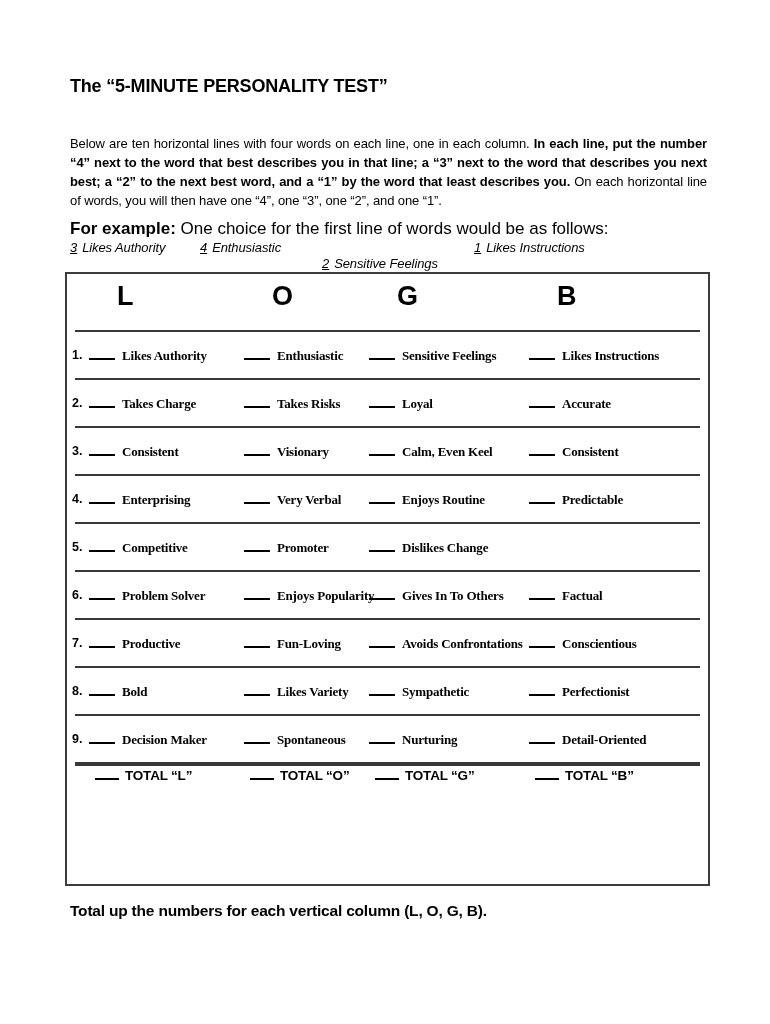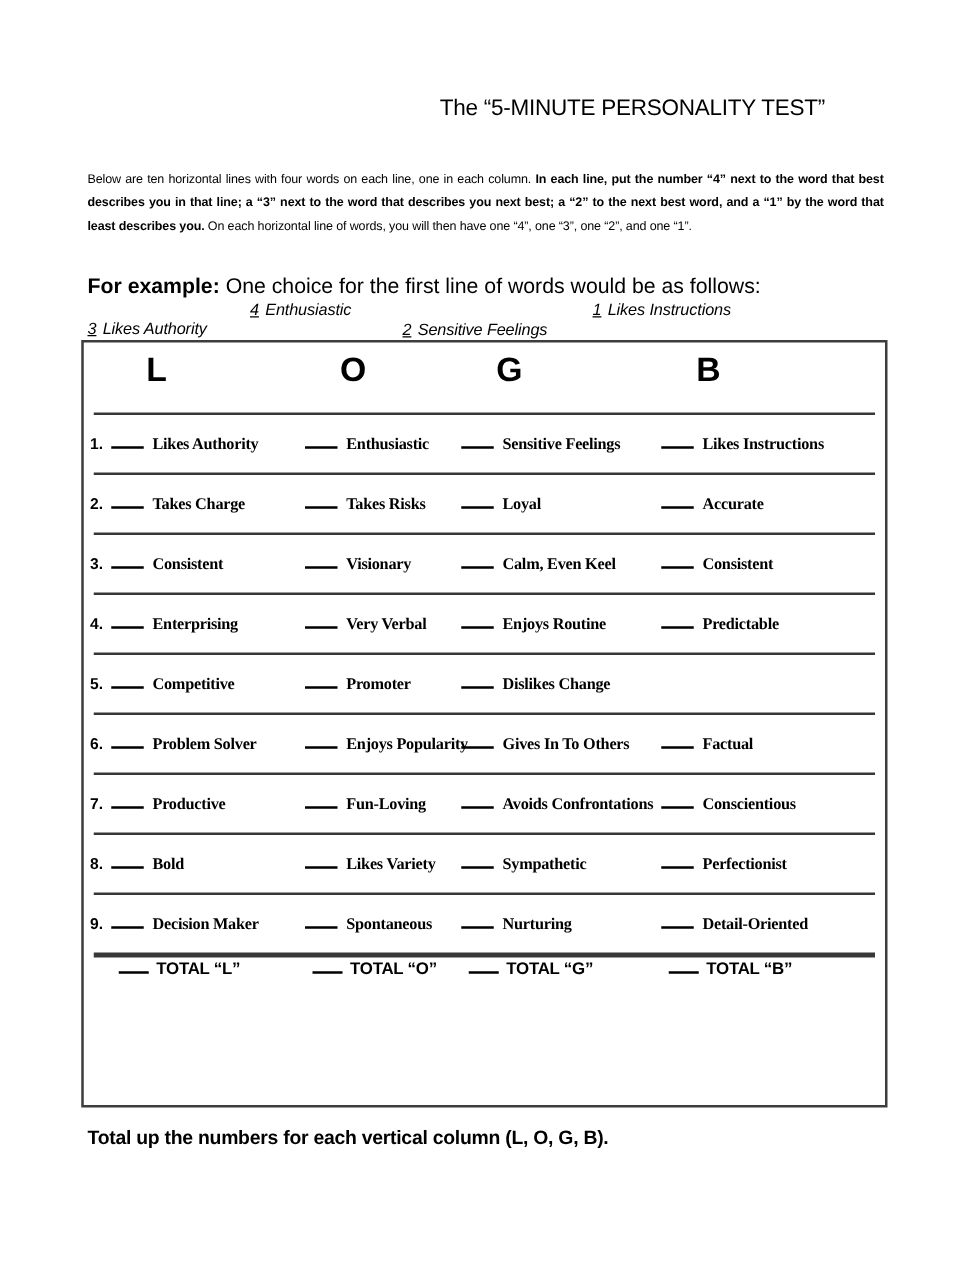--- a/index.html
+++ b/index.html
@@ -4,36 +4,36 @@
 <style>
   * { margin:0; padding:0; box-sizing:border-box; }
   html,body { background:#ffffff; }
   .page {
     position:relative; width:770px; height:1024px; background:#ffffff;
     font-family:"Liberation Sans", sans-serif; color:#000;
     overflow:hidden;
   }
   .title {
     position:absolute; top:76px; left:70px; width:590px;
-    text-align:right; font-size:18px; font-weight:normal; letter-spacing:-0.2px;
+    text-align:left; font-size:18px; font-weight:bold; letter-spacing:-0.2px;
   }
   .intro {
     position:absolute; top:134px; left:70px; width:637px;
-    font-size:10px; line-height:19px; text-align:justify; letter-spacing:-0.1px;
+    font-size:13px; line-height:19px; text-align:justify; letter-spacing:-0.1px;
   }
   .intro .b { font-weight:bold; }
   .example-head {
     position:absolute; top:219px; left:70px; width:637px; font-size:17px;
   }
   .example-head .b { font-weight:bold; }
   .example-line {
     position:absolute; top:240px; left:70px; width:640px;
     display:flex; font-size:13px; font-style:italic; letter-spacing:-0.1px;
   }
-  .example-item:nth-child(1){ width:130px;margin-top:15px; }
+  .example-item:nth-child(1){ width:130px; }
   .example-item:nth-child(2){ width:122px; }
   .example-item:nth-child(3){ width:152px;margin-top:16px; }
   .ex-num { text-decoration:underline; margin-right:5px; }
   .grid-table {
     position:absolute; top:272px; left:65px; width:645px; height:614px;
     border:2px solid #3d3d3d; background:#fff;
   }
   .rule { border-top:2.5px solid #383838; margin:0 8px; }
   .trow {
     display:grid; grid-template-columns:17px 155px 125px 160px 1fr;

